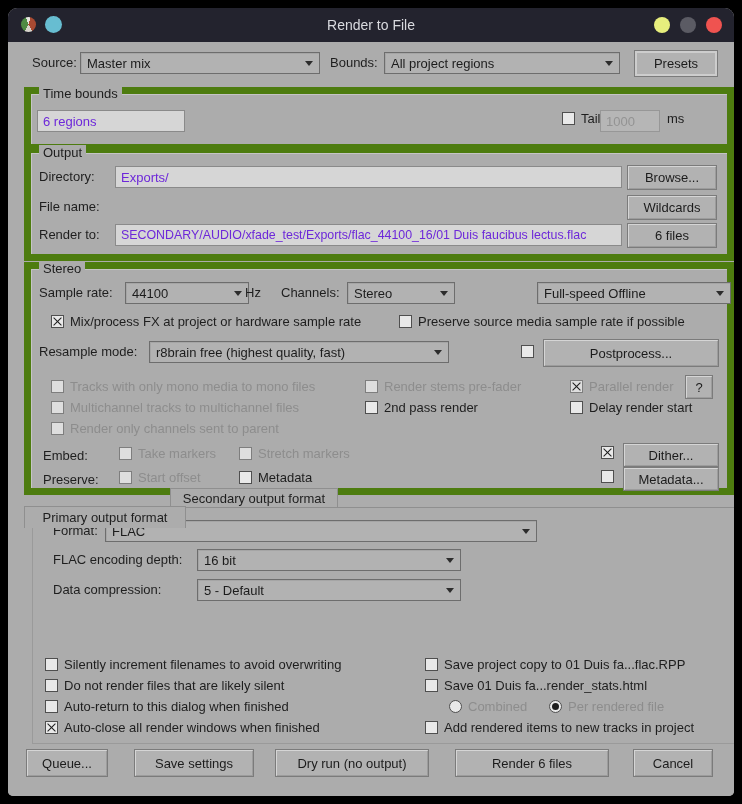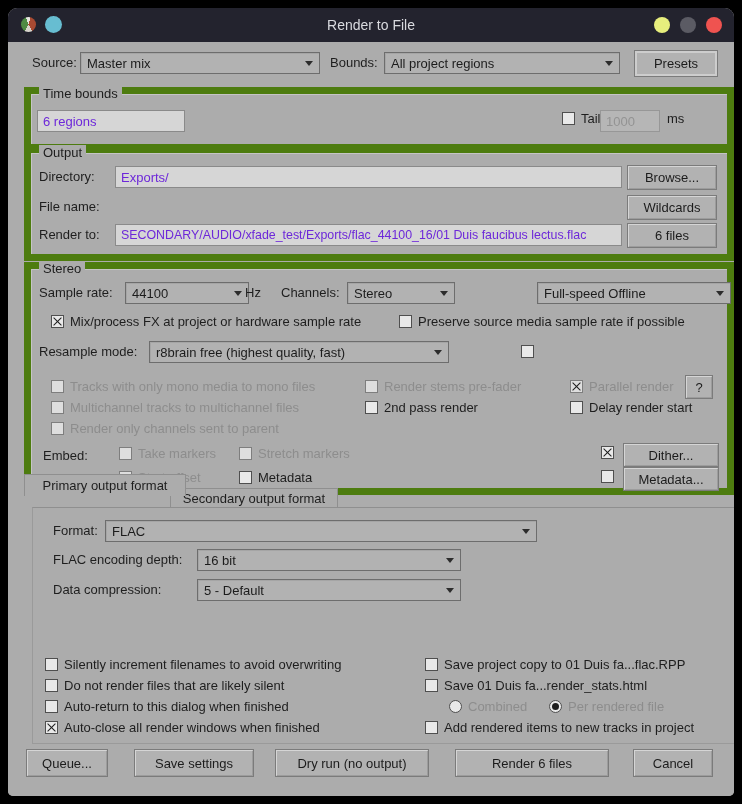--- a/index.html
+++ b/index.html
@@ -41,21 +41,21 @@
   .cb{width:13px;height:13px;background:#e9e9e9;border:1px solid #4f4f4f;position:relative;flex:none;box-sizing:border-box;}
   .cbrow.disabled .cb{border-color:#7e7e7e;background:#dedede;}
   .cb.checked::before,.cb.checked::after{content:"";position:absolute;left:0px;right:0px;top:5px;height:1px;background:#1d1d1d;}
   .cb.checked::before{transform:rotate(45deg);}
   .cb.checked::after{transform:rotate(-45deg);}
   .radio{width:13px;height:13px;border-radius:50%;background:#e9e9e9;border:1px solid #4f4f4f;position:relative;flex:none;box-sizing:border-box;}
   .radio.checked::after{content:"";position:absolute;left:2px;top:2px;width:7px;height:7px;border-radius:50%;background:#1d1d1d;}
 
   .tab{position:absolute;border:1px solid #8f8f8f;background:#acacac;display:flex;align-items:center;
        justify-content:center;padding:0 8px;white-space:nowrap;}
-  .tab.active{top:432px;height:21px;border-bottom:none;z-index:3;}
+  .tab.active{top:464px;height:21px;border-bottom:none;z-index:3;}
   .tab.inactive{top:446px;height:18px;border-bottom:none;z-index:1;}
   .panel{position:absolute;left:16px;top:465px;width:706px;height:237px;
          border:1px solid #9a9a9a;border-top-color:#8f8f8f;box-sizing:border-box;margin-left:8px;}
 </style>
 </head>
 <body>
 
 <div class="win">
 
   <div class="titlebar">
@@ -136,20 +136,21 @@
       </div>
 
       <span class="lab" style="left:8px;top:75px">Resample mode:</span>
       <div class="dd" style="left:118px;top:72px;width:286px">
         <span>r8brain free (highest quality, fast)</span>
         <span class="dd-arrow"></span>
       </div>
       <div class="cbrow" style="left:490px;top:76px">
         <span class="cb"></span>
       </div>
+      <div class="btn" style="left:512px;top:70px;width:174px;height:26px">Postprocess...</div>
 
       <div class="cbrow disabled" style="left:20px;top:110px">
         <span class="cb"></span>
         <span>Tracks with only mono media to mono files</span>
       </div>
       <div class="cbrow disabled" style="left:334px;top:110px">
         <span class="cb"></span>
         <span>Render stems pre-fader</span>
       </div>
       <div class="cbrow disabled" style="left:539px;top:110px">

